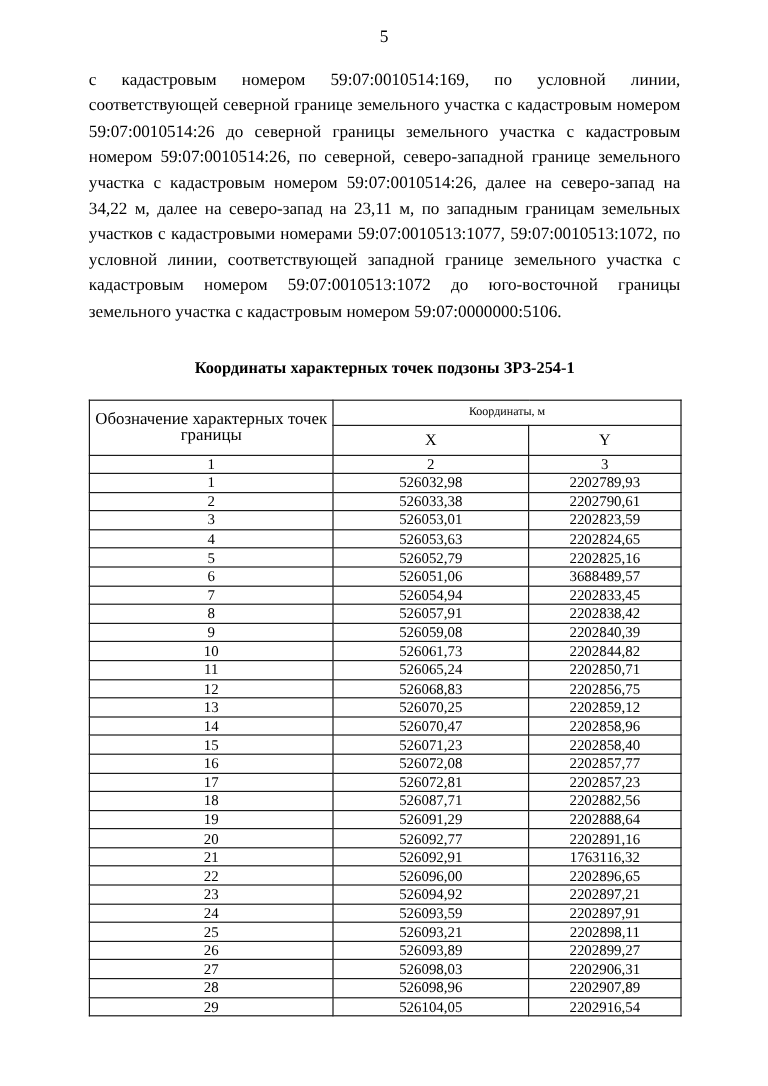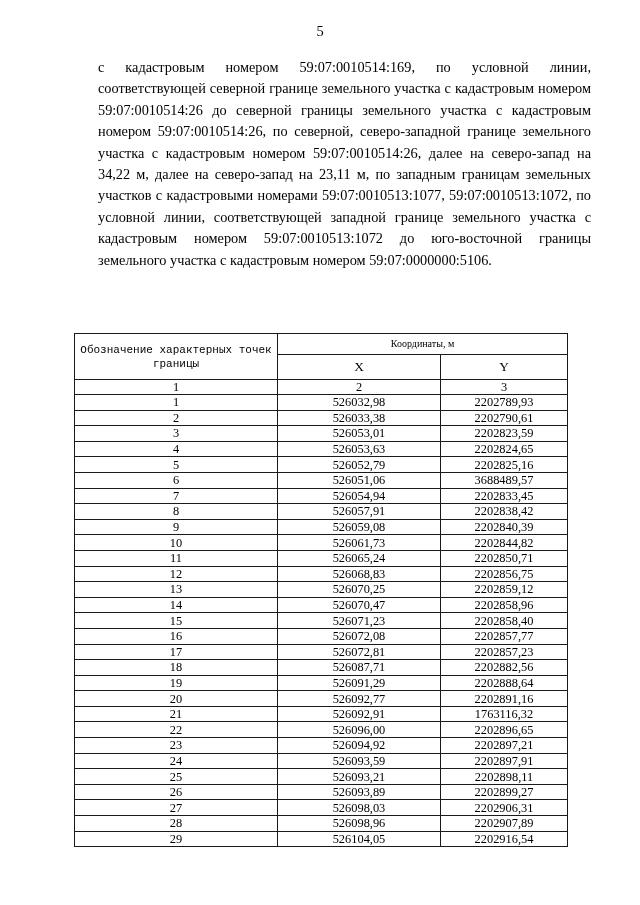--- a/index.html
+++ b/index.html
@@ -29,21 +29,20 @@
     width: 640px;
     text-align: center;
     font-size: 14.5px;
     line-height: 1;
   }
   .content {
     position: absolute;
     left: 74px;
     top: 57px;
     width: 493px;
-    margin-left: 24px;
   }
   .body-paragraph {
     text-align: justify;
     text-justify: inter-word;
     font-size: 14.3px;
     line-height: 21.4px;
     margin: 0;
     hyphens: none;
   }
   .table-title {
@@ -78,23 +77,22 @@
     font-weight: normal;
     line-height: 14px;
   }
   table.coord-table col.c-label { width: 203px; }
   table.coord-table col.c-x { width: 163px; }
   table.coord-table col.c-y { width: 127px; }
 
   th.header-label {
     height: 44px;
     padding: 2px 6px;
-    font-size: 11px;
+    font-size: 14px;
     line-height: 15px;
-    font-family: Liberation Mono, monospace;
   }
   th.header-coords {
     height: 20px;
     font-size: 10px;
   }
   th.header-axis {
     height: 24px;
     font-size: 13.4px;
   }
   tr.numbering td {
@@ -111,20 +109,21 @@
 
 <div class="page">
 
   <div class="page-number">5</div>
 
   <div class="content">
 
     <p class="body-paragraph">с кадастровым номером 59:07:0010514:169, по условной линии, соответствующей северной границе земельного участка с кадастровым номером 59:07:0010514:26 до северной границы земельного участка с кадастровым номером 59:07:0010514:26, по северной, северо-западной границе земельного участка с кадастровым номером 59:07:0010514:26, далее на северо-запад на 34,22 м, далее на северо-запад на 23,11 м, по западным границам земельных участков с кадастровыми номерами 59:07:0010513:1077, 59:07:0010513:1072, по условной линии, соответствующей западной границе земельного участка с кадастровым номером 59:07:0010513:1072 до юго-восточной границы земельного участка с кадастровым номером 59:07:0000000:5106.</p>
 
     <div class="table-title">
+      <span class="line">Координаты характерных точек подзоны ЗРЗ-254-1</span>
     </div>
 
   </div>
 
   <div class="coord-table-wrap">
     <table class="coord-table">
       <colgroup>
         <col class="c-label">
         <col class="c-x">
         <col class="c-y">

